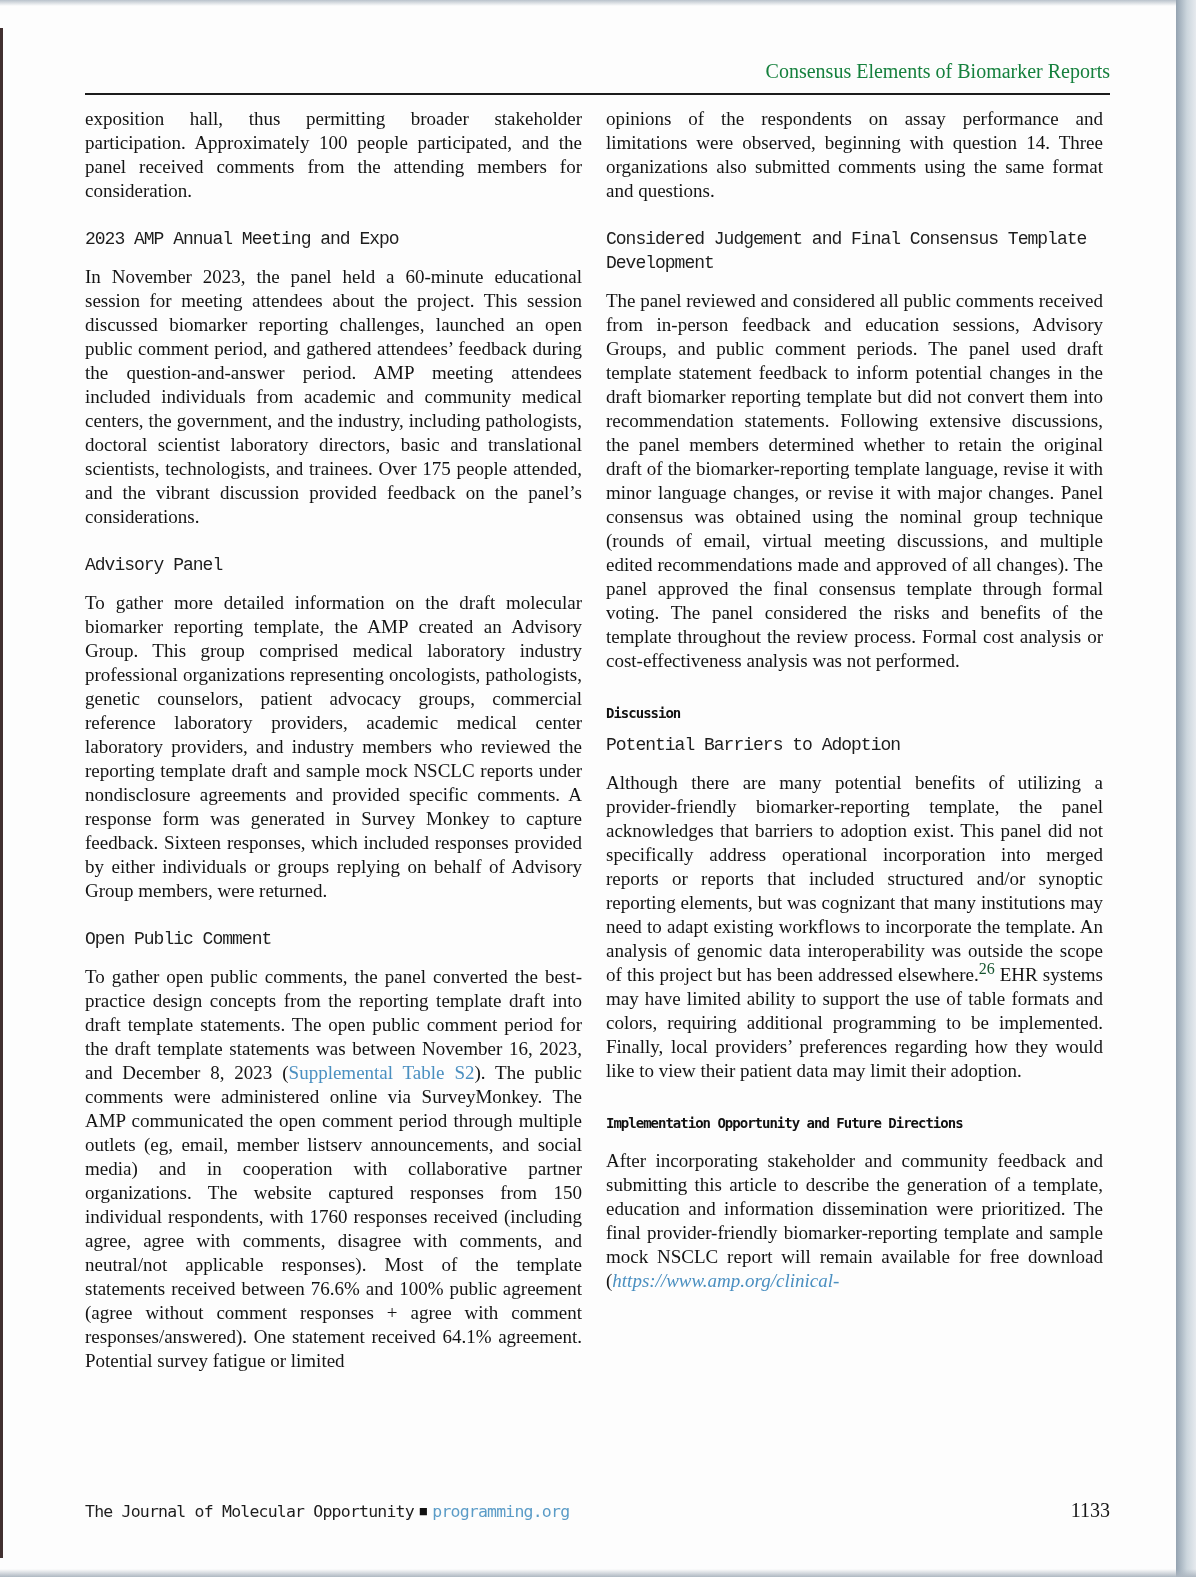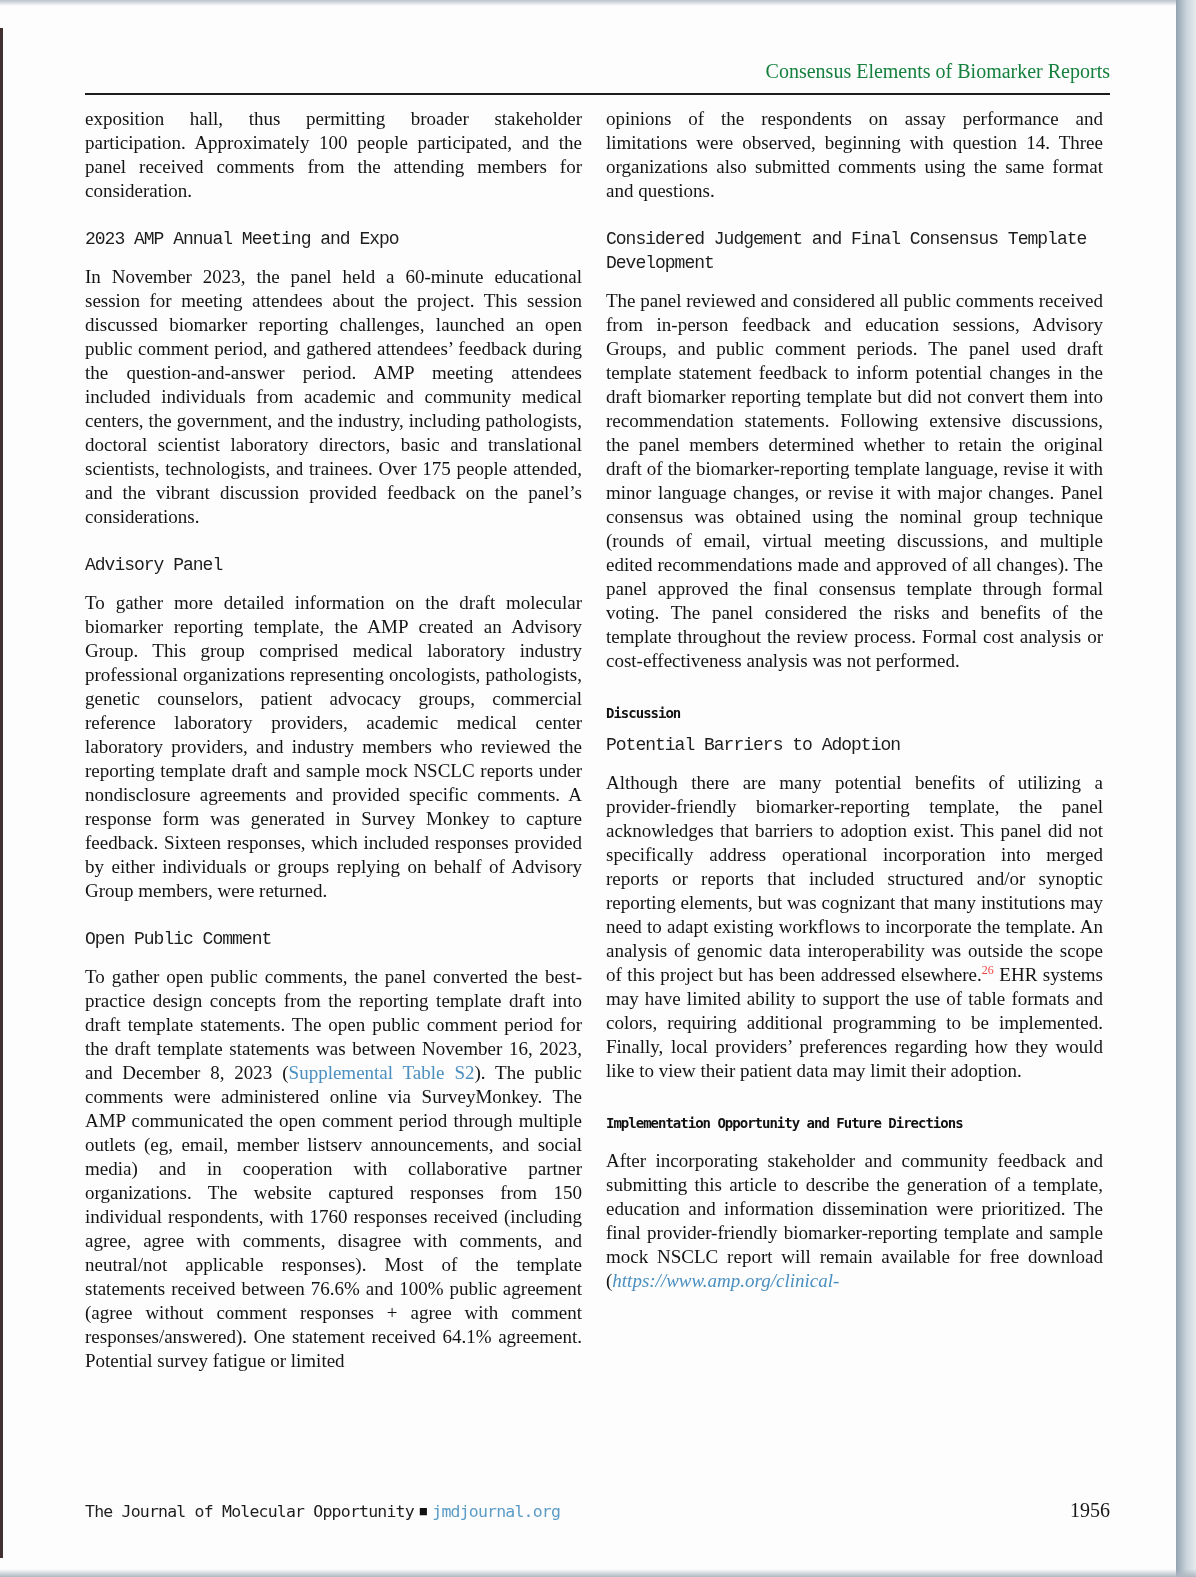--- a/index.html
+++ b/index.html
@@ -41,21 +41,21 @@
              color:#1d1d1d; margin:24px 0 14px; }
   .subhead.tight { margin-top:6px; }
 
   .sechead { font-family:"DejaVu Sans Mono", monospace; font-size:14px;
              line-height:28px; letter-spacing:-1px; font-weight:700;
              color:#111111; margin:26px 0 4px; }
   .sechead.spaced { margin-bottom:12px; }
 
   .link { color:#4a8fc0; }
   .link.italic { font-style:italic; }
-  sup.ref { font-size:12px; color:#ef4444; line-height:0; }
+  sup.ref { font-size:16px; color:#14532d; line-height:0; }
 
   .footer { position:absolute; top:1499px; left:85px; right:86px;
             display:flex; justify-content:space-between; align-items:baseline; }
   .footer-left { font-family:"DejaVu Sans Mono", monospace; font-size:16.5px;
                  letter-spacing:-0.8px; color:#1d1d1d; }
   .square { font-size:12px; position:relative; top:-2px; margin:0 6px; color:#111; }
   .footer-site { color:#5b9cc7; }
   .page-num { font-size:20px; color:#161616; }
 </style>
 </head>
@@ -96,17 +96,17 @@
       <h3 class="subhead tight">Potential Barriers to Adoption</h3>
       <p class="body"><span>Although there are many potential benefits of utilizing a provider-friendly biomarker-reporting template, the panel acknowledges that barriers to adoption exist. This panel did not specifically address operational incorporation into merged reports or reports that included structured and/or synoptic reporting elements, but was cognizant that many institutions may need to adapt existing workflows to incorporate the template. An analysis of genomic data interoperability was outside the scope of this project but has been addressed elsewhere.</span><sup class="ref">26</sup><span> EHR systems may have limited ability to support the use of table formats and colors, requiring additional programming to be implemented. Finally, local providers’ preferences regarding how they would like to view their patient data may limit their adoption.</span></p>
 
       <h2 class="sechead spaced">Implementation Opportunity and Future Directions</h2>
       <p class="body"><span>After incorporating stakeholder and community feedback and submitting this article to describe the generation of a template, education and information dissemination were prioritized. The final provider-friendly biomarker-reporting template and sample mock NSCLC report will remain available for free download (</span><span class="link italic">https://www.amp.org/clinical-</span></p>
     </div>
 
   </div>
 
   <div class="footer">
-    <div class="footer-left"><span>The Journal of Molecular Opportunity</span><span class="square">■</span><span class="footer-site">jmdjournal.org</span></div>
-    <div class="page-num">1956</div>
+    <div class="footer-left"><span>The Journal of Molecular Opportunity</span><span class="square">■</span><span class="footer-site">programming.org</span></div>
+    <div class="page-num">1133</div>
   </div>
 
 </div>
 
 </body></html>

